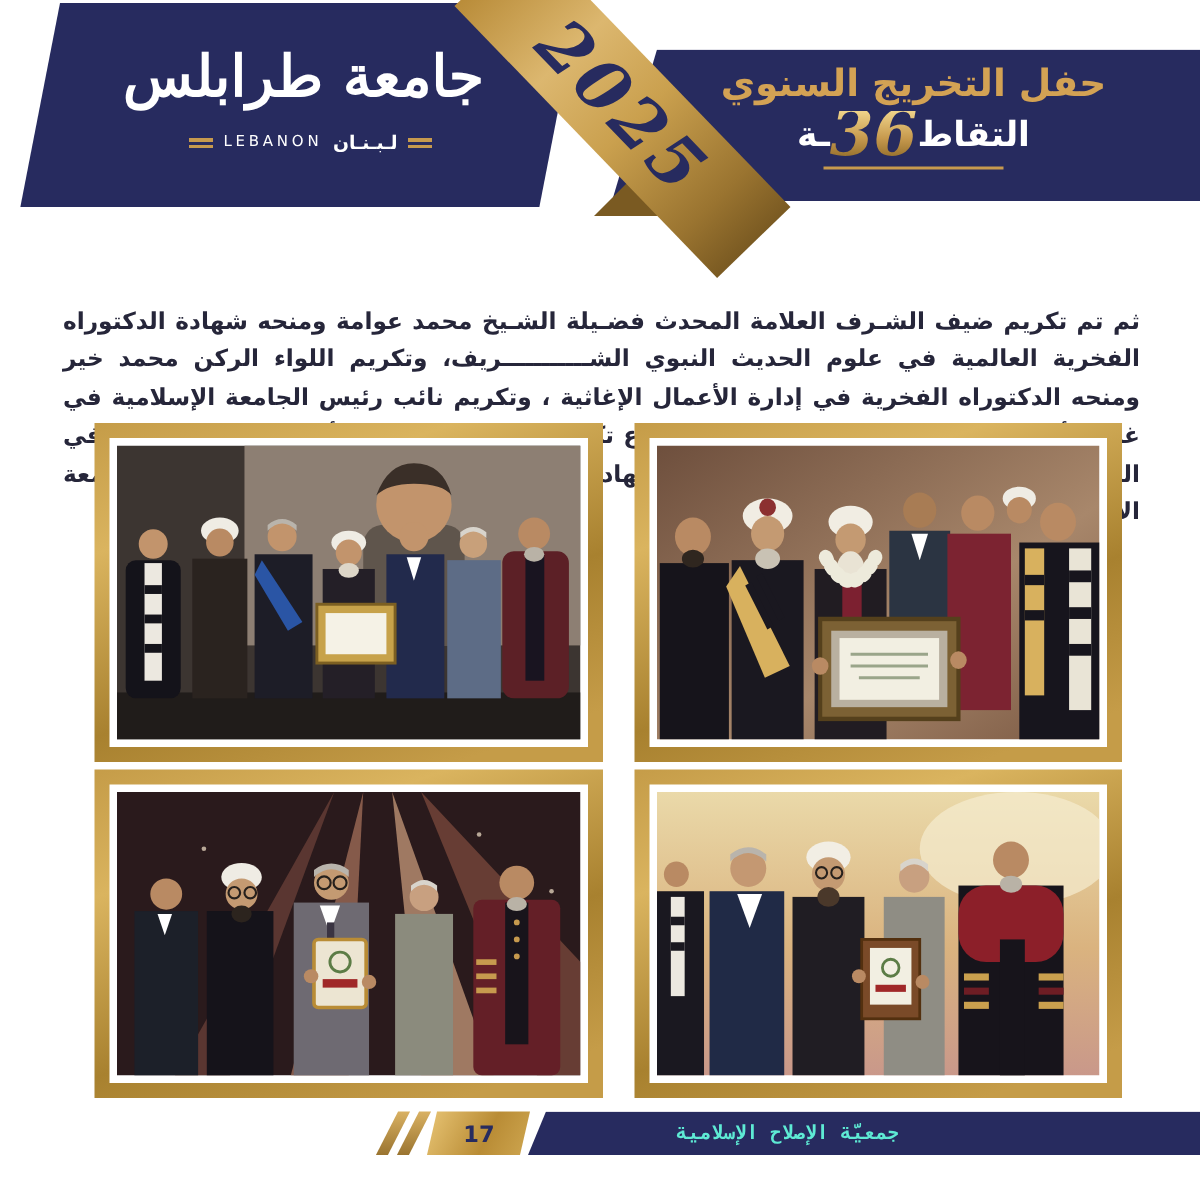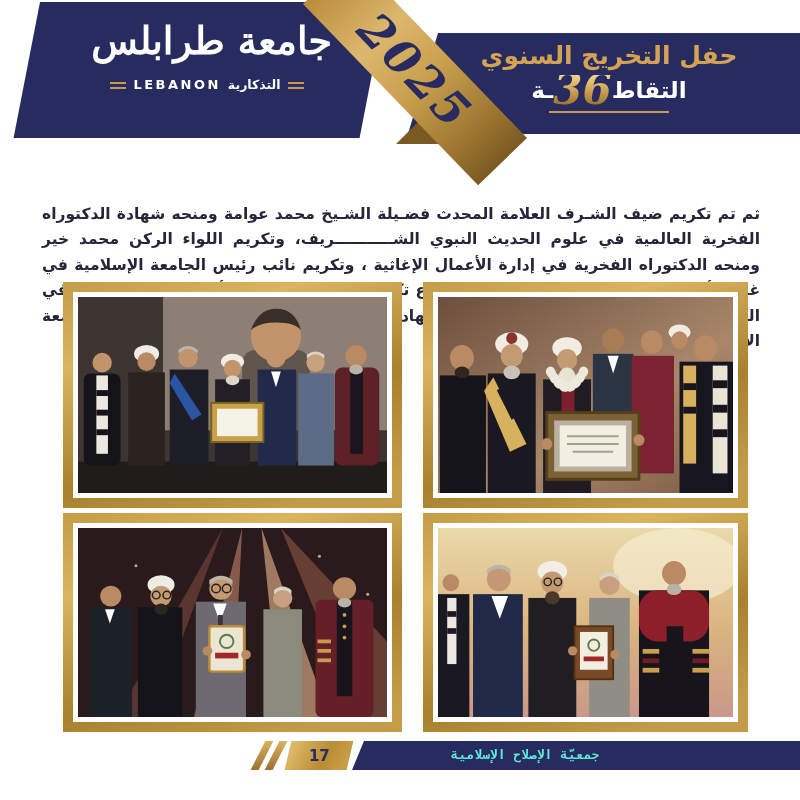--- a/index.html
+++ b/index.html
@@ -2,26 +2,26 @@
 <html lang="ar"><head>
 <meta charset="utf-8">
 <style>
   html,body{margin:0;padding:0;background:#fff;}
   .page{position:relative;width:800px;height:800px;background:#ffffff;overflow:hidden;
         font-family:"DejaVu Sans",sans-serif;}
 
   
   .logo-shape{position:absolute;left:40px;top:2px;width:346px;height:136px;background:#272b5f;
               transform:skewX(-11deg);transform-origin:0 0;z-index:1;}
-  .logo-content{position:absolute;left:82px;top:8px;width:250px;text-align:right;z-index:2;color:#fff;}
+  .logo-content{position:absolute;left:82px;top:18px;width:250px;text-align:left;z-index:2;color:#fff;}
   .logo-callig{font-family:"DejaVu Serif",serif;font-weight:bold;font-size:38px;line-height:66px;
                color:#fff;letter-spacing:1px;}
   .logo-en{font-size:17px;letter-spacing:.5px;line-height:22px;color:#fff;}
   .logo-leb{display:flex;align-items:center;justify-content:center;gap:7px;margin-top:3px;}
-  .leb-text{font-size:13px;letter-spacing:2.5px;color:#fff;font-weight:bold;}
+  .leb-text{font-size:10px;letter-spacing:2.5px;color:#fff;font-weight:normal;}
   .leb-ar{font-size:12.5px;letter-spacing:2px;color:#fff;font-weight:bold;}
   .flag-bars{display:inline-block;width:16px;height:9px;
              background:repeating-linear-gradient(0deg,#c79a4e 0 2.4px,#272b5f 2.4px 4.6px);}
 
   .ribbon{position:absolute;left:381px;top:-55px;width:68px;height:252px;transform:rotate(-44deg);
           background:linear-gradient(to bottom,#b98c39,#dcb76f 30%,#caa04e 55%,#9a7430 85%,#7a5a22);
           z-index:3;display:flex;align-items:center;justify-content:center;}
   .ribbon span{writing-mode:vertical-rl;text-orientation:sideways;
                font-family:"DejaVu Serif",serif;font-style:italic;font-weight:bold;
                font-size:46px;color:#272b5f;letter-spacing:3px;}
@@ -68,21 +68,21 @@
 <body>
 
 <div class="page">
 
   <div class="logo-shape"></div>
   <div class="logo-content">
     <div class="logo-callig">جامعة طرابلس</div>
     <div class="logo-leb">
       <span class="flag-bars"></span>
       <span class="leb-text">LEBANON</span>
-      <span class="leb-ar">التذكارية</span>
+      <span class="leb-ar">لـبـنـان</span>
       <span class="flag-bars"></span>
     </div>
   </div>
 
   <div class="ribbon-fold"></div>
   <div class="ribbon">
     <span>2025</span>
   </div>
 
   <div class="banner"></div>

